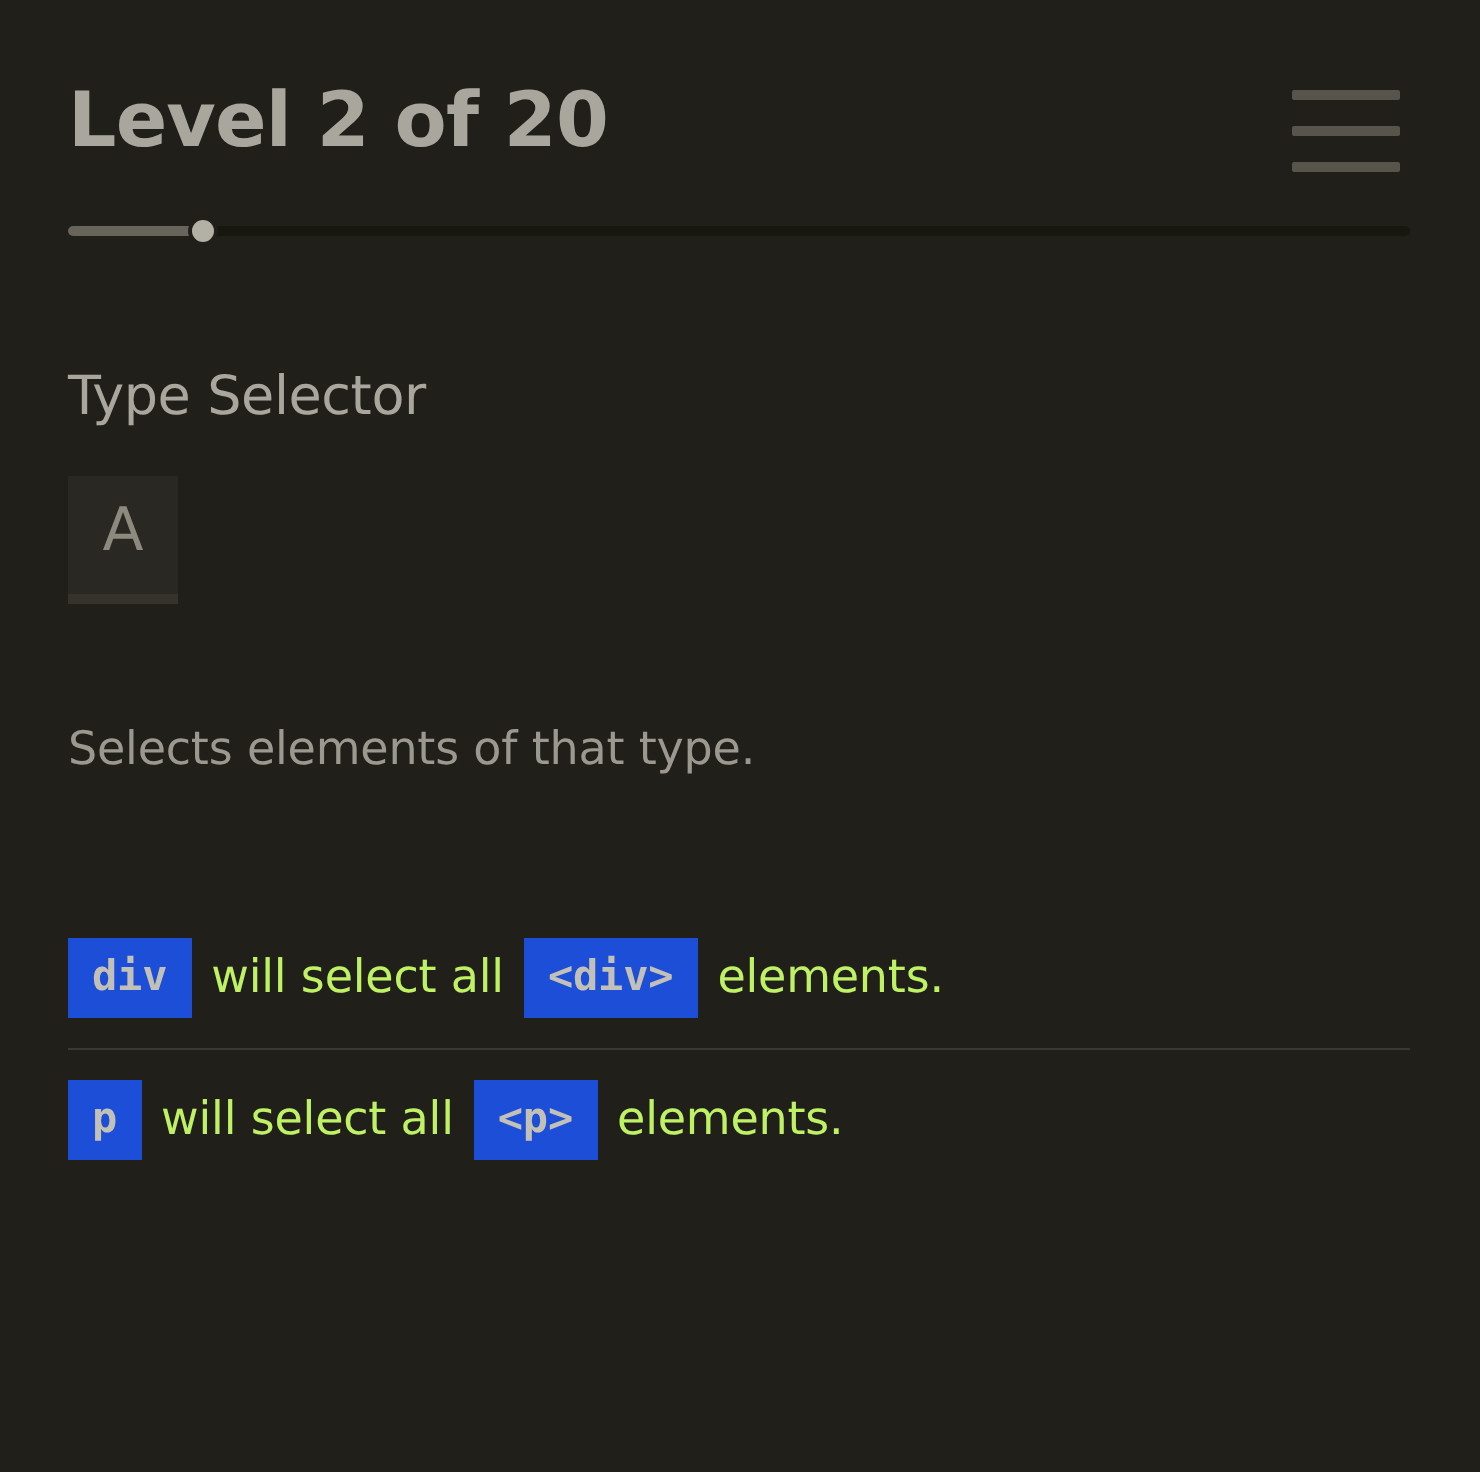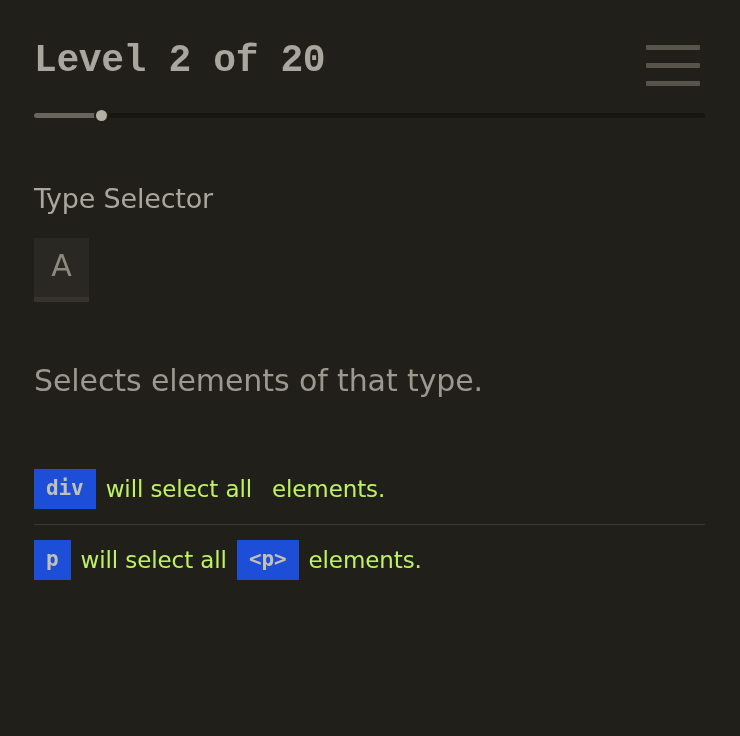--- a/index.html
+++ b/index.html
@@ -24,21 +24,20 @@
     height:736px;
     background:#211F19;
   }
 
   
   .header {
     position:absolute;
     left:0; top:0;
     width:740px;
     height:118px;
-    font-family:Liberation Mono, monospace;
   }
 
   .level-title {
     position:absolute;
     left:34px;
     top:40px;
     font-size:38px;
     font-weight:bold;
     letter-spacing:-0.4px;
     color:#a9a69d;
@@ -144,21 +143,21 @@
     line-height:1;
     position:relative;
     top:-2px;
   }
 
   .description {
     position:absolute;
     left:34px;
     top:243px;
     width:672px;
-    font-size:30px;
+    font-size:23px;
     font-weight:normal;
     color:#9b988f;
     line-height:1.3;
     letter-spacing:-0.1px;
   }
 
   
   .examples {
     position:absolute;
     left:34px;
@@ -231,20 +230,21 @@
     <div class="glyph-box">
       <span class="glyph">A</span>
     </div>
 
     <div class="description">Selects elements of that type.</div>
 
     <div class="examples" id="examples">
         <div class="example-row">
           <span class="code-chip">div</span>
           <span class="example-text">will select all</span>
+          <span class="code-chip">&lt;div&gt;</span>
           <span class="example-text">elements.</span>
         </div>
         <div class="example-divider"></div>
         <div class="example-row">
           <span class="code-chip">p</span>
           <span class="example-text">will select all</span>
           <span class="code-chip">&lt;p&gt;</span>
           <span class="example-text">elements.</span>
         </div>
       </div>

